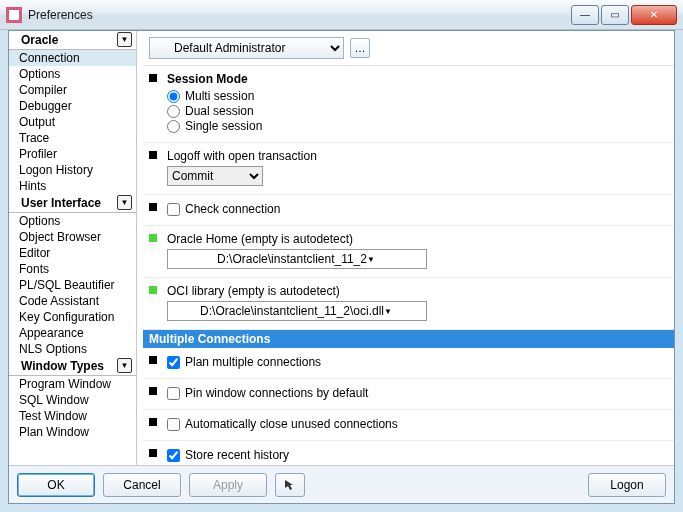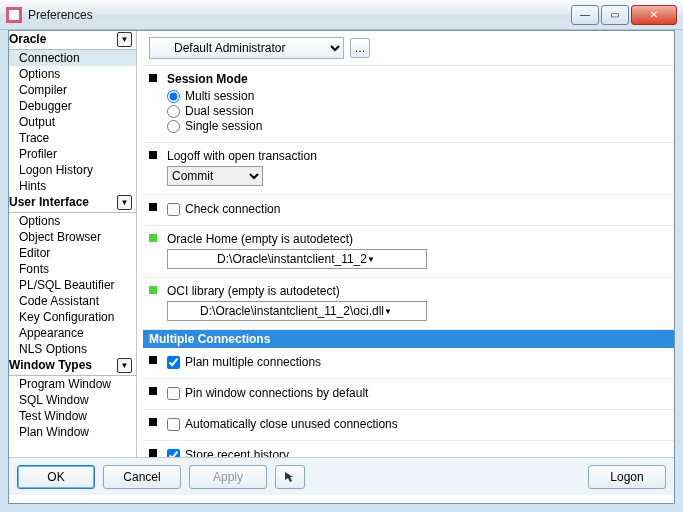--- a/index.html
+++ b/index.html
@@ -8,21 +8,21 @@
 .titlebar { height: 30px; background: linear-gradient(#fafcfd, #e4ecf3 45%, #d5e1ea 55%, #d8e5ef); display: flex; align-items: center; padding: 0 6px; border-bottom: 1px solid #b0c0d0; }
 .titlebar .appicon { width: 16px; height: 16px; margin-right: 6px; }
 .titlebar .title { flex: 1; color: #1a1a1a; }
 .titlebar .btns { display: flex; gap: 2px; }
 .tbtn { width: 28px; height: 20px; border: 1px solid #6a8299; border-radius: 3px; background: linear-gradient(#f4f8fb,#d6e4ee); display:flex; align-items:center; justify-content:center; font-size:10px; color:#223; }
 .tbtn.close { width: 46px; background: linear-gradient(#f0b2a7,#d9432a); color:#fff; border-color:#a03020; }
 
 .client { position: absolute; top: 30px; left: 8px; right: 8px; bottom: 8px; background: #fff; border: 1px solid #7a96ad; }
 
 .nav { position: absolute; left: 0; top: 0; bottom: 38px; width: 128px; border-right: 1px solid #c9c9c9; background: #fff; overflow: hidden; }
-.navhdr { display: flex; justify-content: space-between; padding: 1px 4px 2px 0; border-bottom: 1px solid #bbb; }
+.navhdr { display: flex; align-items: center; justify-content: space-between; padding: 1px 4px 2px 12px; border-bottom: 1px solid #bbb; }
 .navhdr span { font-weight: bold; }
 .navhdr .ddicon { width: 15px; height: 15px; border: 1px solid #333; border-radius:2px; display:flex; align-items:center; justify-content:center; font-size:8px; background:#f5f5f5; }
 .navitem { padding: 1px 2px 1px 10px; color: #000; cursor: default; white-space: nowrap; overflow: hidden; }
 .navitem.sel { background: #d9e9f2; }
 
 .main { position: absolute; left: 128px; right: 0; top: 0; bottom: 38px; background: #fff; }
 .picker { position: absolute; left: 12px; top: 6px; display: flex; gap: 6px; align-items: center; }
 .picker select { width: 195px; height: 22px; border: 1px solid #9fb4c6; background: linear-gradient(#fff,#e8eff5); padding-left: 20px; }
 .picker .picon { width: 20px; height: 20px; border: 1px solid #9fb4c6; border-radius:2px; display:flex; align-items:center; justify-content:center; background:linear-gradient(#fff,#e8eff5); font-size:11px; }
 
@@ -31,21 +31,21 @@
 .block .sq { position: absolute; left: 6px; top: 8px; width: 8px; height: 8px; background: #000; }
 .block .sq.grn { background: #49d637; }
 .lblb { font-weight: bold; margin-bottom: 3px; }
 .radio, .chk { display: flex; align-items: center; gap: 5px; margin: 1px 0; }
 .radio input, .chk input { margin: 0; }
 .sel2 { width: 96px; height: 20px; border:1px solid #999; margin-top:3px; }
 .fld { width: 260px; height: 20px; border:1px solid #999; padding-left:4px; margin-top:3px; display:flex; align-items:center; justify-content:center; }
 .fld .arr { font-size:8px; padding-right:6px; }
 .sechdr { background: #2e8bde; color: #fff; font-weight: bold; padding: 2px 6px; }
 
-.footer { position: absolute; left: 0; right: 0; bottom: 8px; height: 38px; border-top: 1px solid #c9c9c9; background: #eef4f9; display: flex; align-items: center; padding: 0 8px; gap: 8px; }
+.footer { position: absolute; left: 0; right: 0; bottom: 0; height: 38px; border-top: 1px solid #c9c9c9; background: #eef4f9; display: flex; align-items: center; padding: 0 8px; gap: 8px; }
 .btn { min-width: 78px; height: 24px; border: 1px solid #8ea8bd; border-radius: 3px; background: linear-gradient(#fdfdfd,#e5eef5); cursor: default; }
 .btn.def { border: 1px solid #2c79b5; box-shadow: 0 0 0 1px #6cb6e8 inset; }
 .btn.ico { min-width: 30px; width:30px; display:flex; align-items:center; justify-content:center; }
 .spacer { flex: 1; }
 
 ::-webkit-scrollbar { width: 16px; }
 ::-webkit-scrollbar-track { background: #e9eff4; }
 ::-webkit-scrollbar-thumb { background: linear-gradient(#dce7ef,#c5d6e2); border: 1px solid #a8bccd; border-radius: 3px; }
 ::-webkit-scrollbar-button { height: 16px; background: linear-gradient(#fdfdfd,#dfe9f0); border:1px solid #a8bccd; }
 </style>

